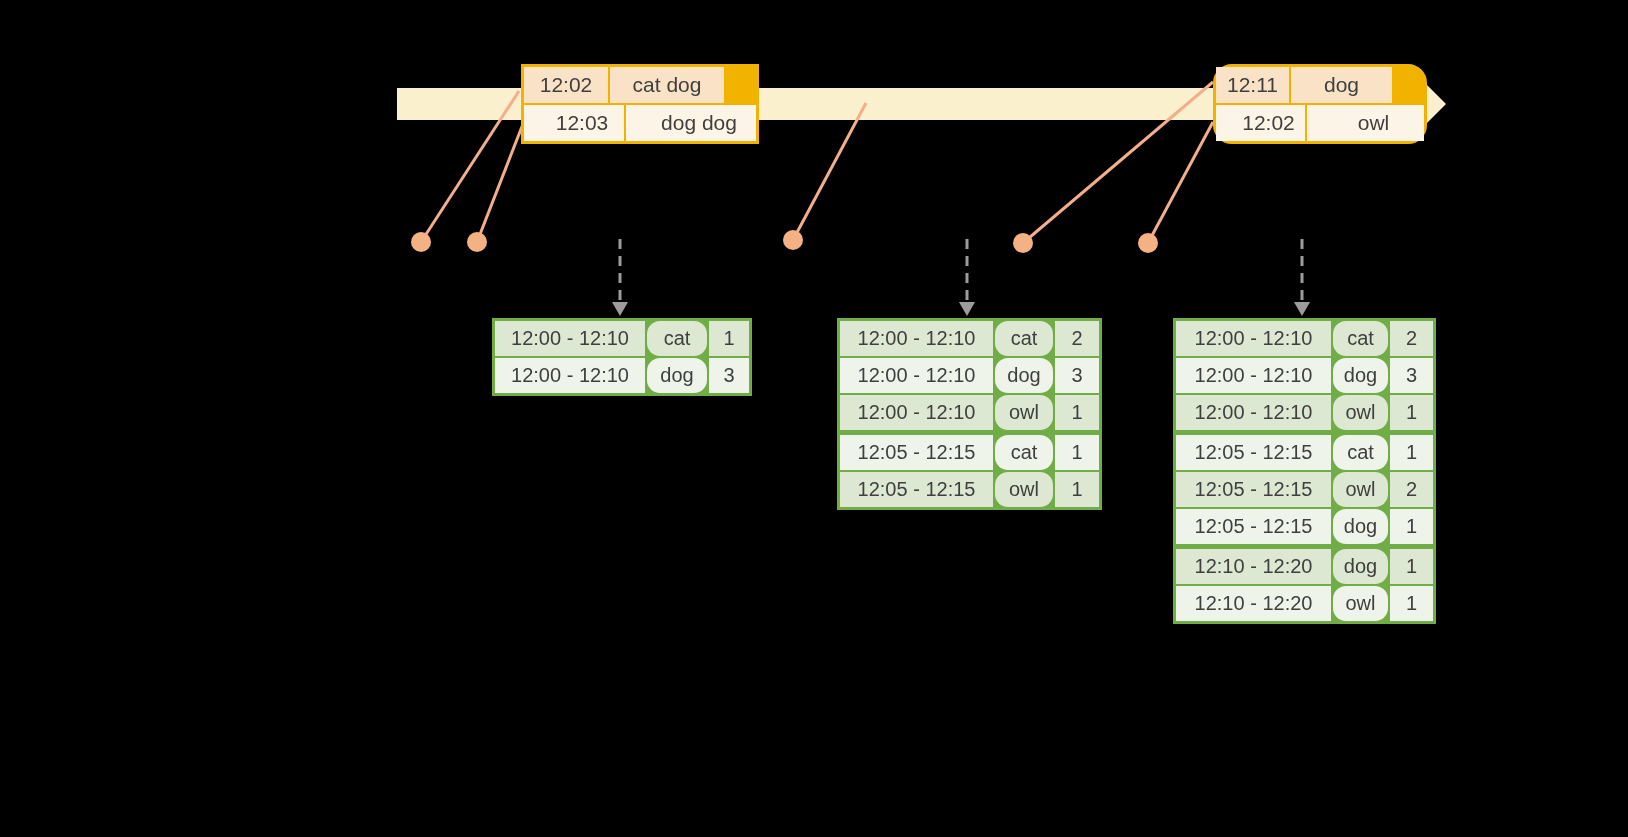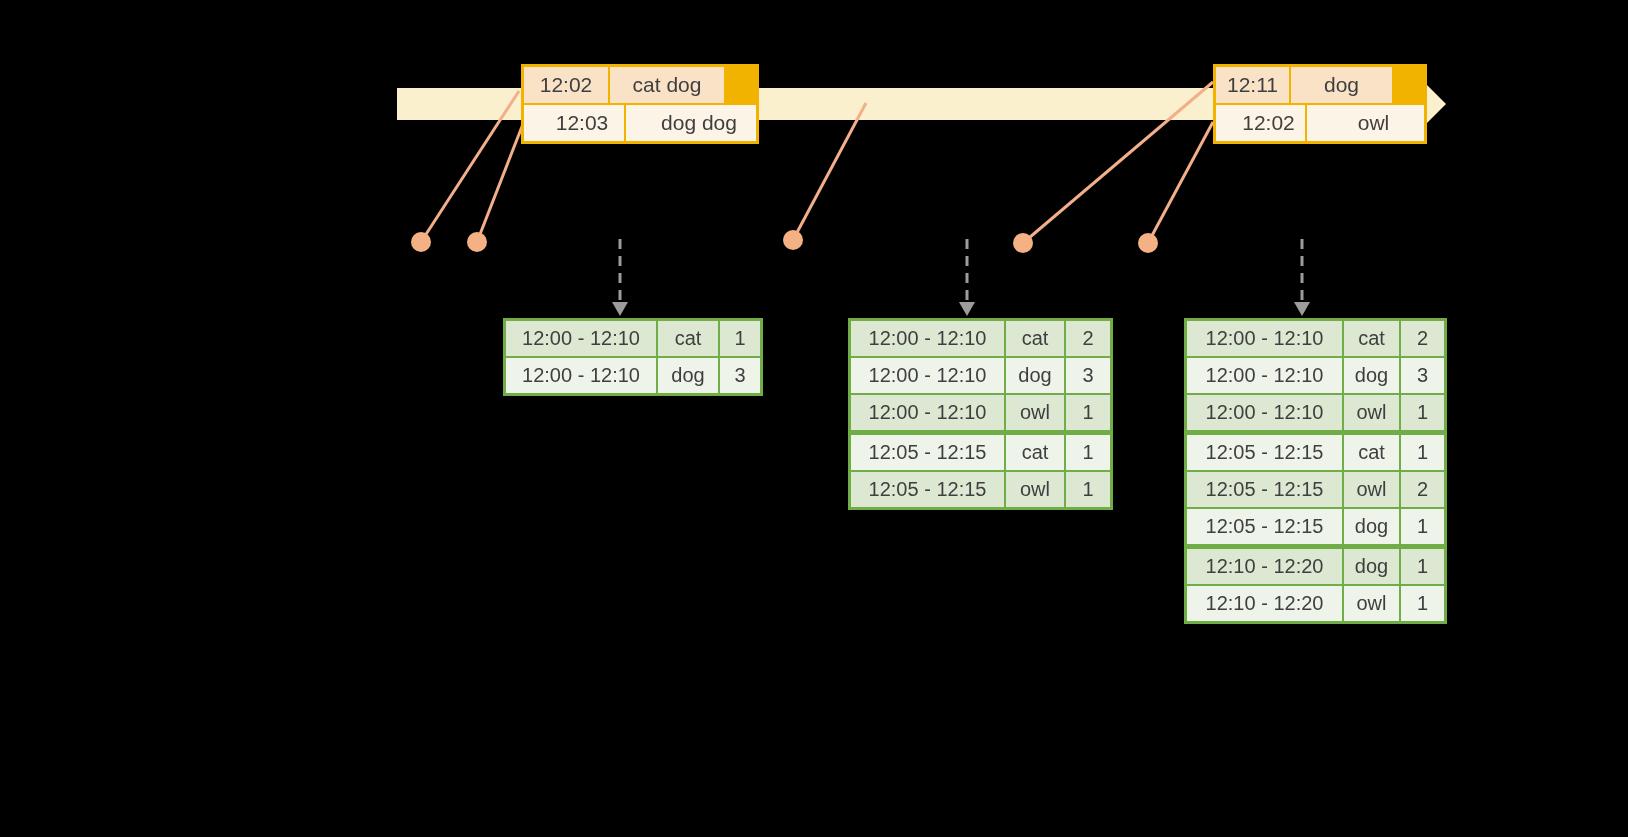--- a/index.html
+++ b/index.html
@@ -19,31 +19,31 @@
     display:flex; align-items:center; justify-content:center;
     font-size:21px; background:#FAE2C7;
   }
   .erow.alt .ecell { background:#FCF4E6;padding-left:16px; }
   .ecell.time  { width:var(--c1); }
   .ecell.words { width:var(--c2); }
 
   
   .gtable {
     position:absolute; border:3px solid #70AD47; background:#70AD47;
-    display:flex; flex-direction:column; gap:2px;margin-left:11px;
+    display:flex; flex-direction:column; gap:2px;
   }
   .grow { display:flex; gap:2px; height:35px; }
   .grow.group-start { margin-top:3px; }
   .gcell {
     display:flex; align-items:center; justify-content:center;
     font-size:20px; background:#DCE8D2;
   }
   .grow.alt .gcell { background:#EFF4EB; }
   .gcell.window { width:var(--w1); }
-  .gcell.word   { width:var(--w2); }
+  .gcell.word   { width:var(--w2);border-radius:13px; }
   .gcell.count  { width:var(--w3); }
 </style>
 </head>
 <body>
 
 <div class="canvas">
 
   <svg class="overlay" width="1628" height="837" viewBox="0 0 1628 837">
 
     <polygon points="397,88 1421,88 1421,79 1446,104 1421,129 1421,120 397,120" fill="#FBF0CD"></polygon>
@@ -76,21 +76,21 @@
   <div class="etable" style="left:521px; top:64px; --c1:84px; --c2:114px;">
       <div class="erow">
         <div class="ecell time">12:02</div>
         <div class="ecell words">cat dog</div>
       </div>
       <div class="erow alt">
         <div class="ecell time">12:03</div>
         <div class="ecell words">dog dog</div>
       </div>
     </div>
-  <div class="etable" style="left:1213px; top:64px; --c1:73px; --c2:101px;">
+  <div class="etable" style="left:1213px; top:64px;border-radius:19px; --c1:73px; --c2:101px;">
       <div class="erow">
         <div class="ecell time">12:11</div>
         <div class="ecell words">dog</div>
       </div>
       <div class="erow alt">
         <div class="ecell time">12:02</div>
         <div class="ecell words">owl</div>
       </div>
     </div>
 

